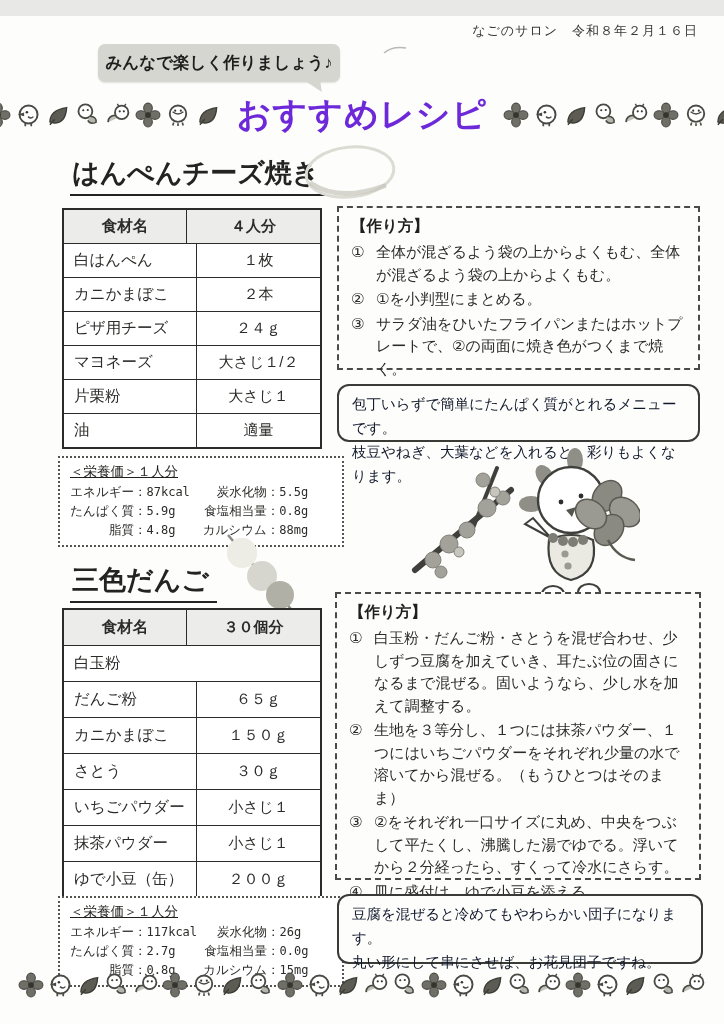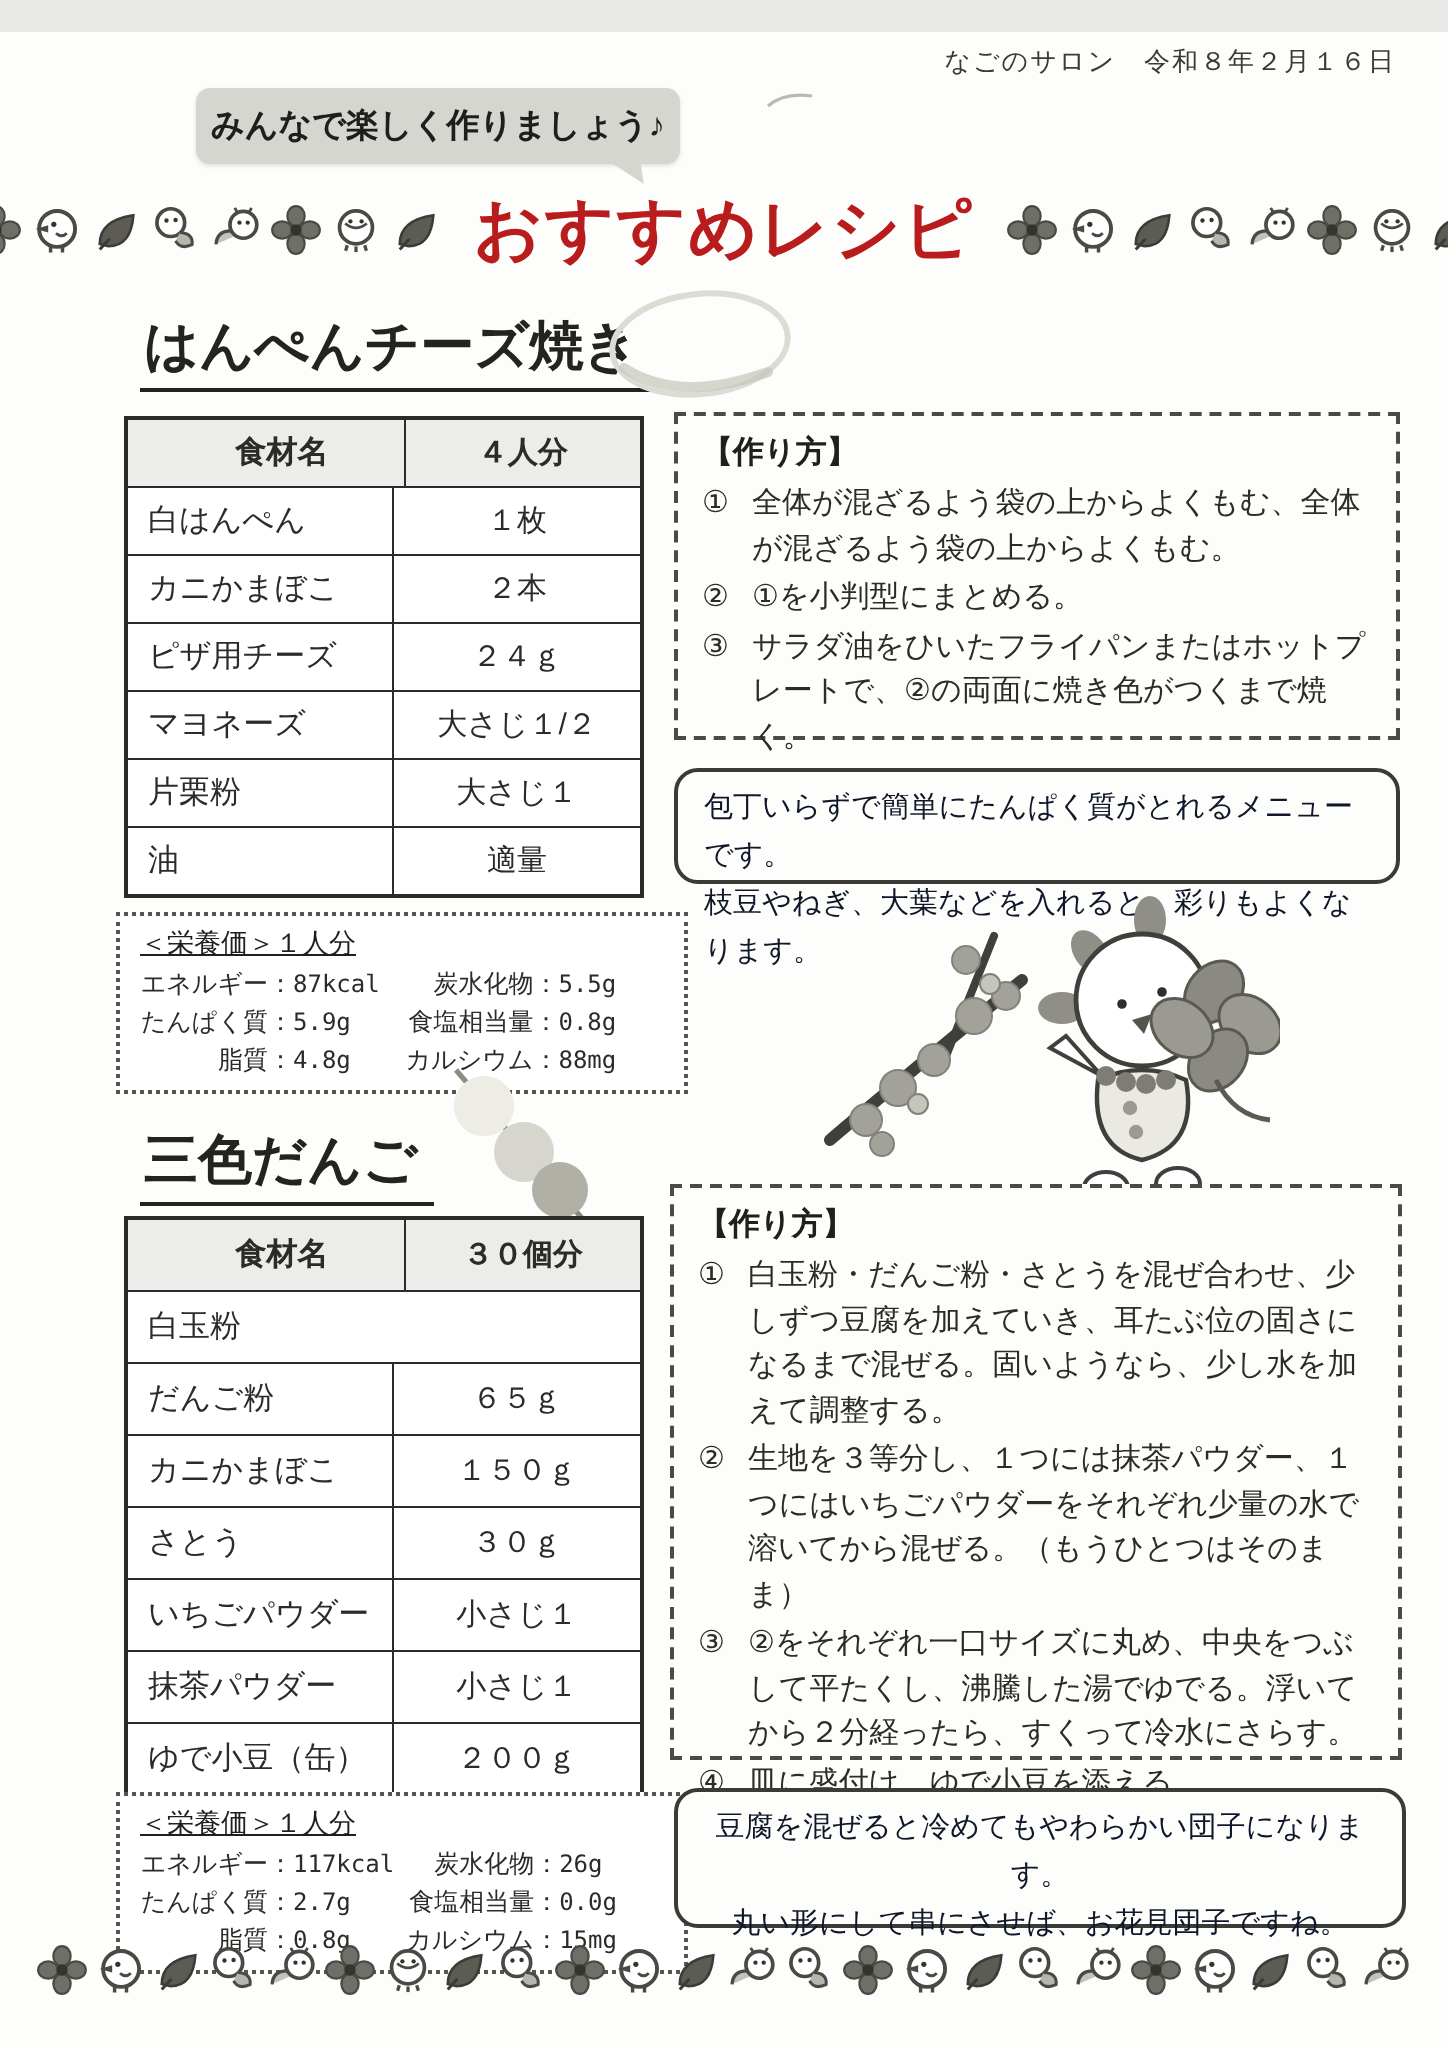--- a/index.html
+++ b/index.html
@@ -16,34 +16,34 @@
     background:#d6d6d1; border-radius:7px; display:flex; align-items:center; justify-content:center;
     font-size:16.5px; font-weight:600; color:#1e1e1c; box-shadow:0 1px 2px rgba(0,0,0,0.12);}
   .bubble-tail{position:absolute; left:208px; bottom:-11px; width:0; height:0;
     border-top:13px solid #d6d6d1; border-left:15px solid transparent; transform:rotate(-8deg);}
   .pen-squiggle{position:absolute; left:382px; top:28px; width:26px; height:12px;}
   
   .title-row{position:absolute; left:0; top:76px; width:724px; display:flex; align-items:center; justify-content:center; gap:10px;}
   .icon-strip{display:flex; align-items:center; gap:4px;}
   .deco-icon{width:26px; height:26px; display:inline-flex;}
   .deco-icon svg{width:100%; height:100%;}
-  .page-title{font-size:34px; font-weight:bold; color:#b91c1c; letter-spacing:1px; margin:0 6px; white-space:nowrap;}
+  .page-title{font-size:34px; font-weight:bold; color:#6d28d9; letter-spacing:1px; margin:0 6px; white-space:nowrap;}
   
   .recipe-title{position:absolute; font-size:27px; font-weight:bold; color:#232321;
     border-bottom:2.5px solid #232321; padding:0 8px 3px 2px; white-space:nowrap;}
   .faint-sketch{position:absolute; left:298px; top:126px; width:104px; height:64px;}
   
   .ing-table{position:absolute; width:256px; border:2px solid #2b2b29; background:#fff;}
   .ing-row{display:flex; border-top:1.5px solid #2b2b29;}
   .ing-row.header{border-top:none; background:#ececea; font-weight:600;}
   .t1 .ing-row{height:33px;}
   .t2 .ing-row{height:35px;}
   .c-name{width:122px; padding-left:10px; display:flex; align-items:center; font-size:15.5px;}
   .c-amt{flex:1; border-left:1.5px solid #2b2b29; display:flex; align-items:center; justify-content:center; font-size:15px;}
-  .ing-row.header .c-name{justify-content:center; padding-left:16px;}
+  .ing-row.header .c-name{justify-content:center; padding-left:0;}
   
   .nutrition{position:absolute; width:286px; border:2px dotted #55554f; background:#fff;
     padding:5px 10px 6px 10px; box-sizing:border-box;}
   .nut-title{font-size:13.5px; text-decoration:underline; margin-bottom:2px; color:#1f1f1d;}
   .nut-grid{display:grid; grid-template-columns:1fr 1.02fr; column-gap:6px;text-align:right;}
   .n-item{display:flex; font-size:12.5px; line-height:1.5; white-space:nowrap;}
   .n-label{width:64px;}
   .n-val{font-family:"DejaVu Sans Mono",monospace; font-size:12px;}
   
   .instructions{position:absolute; border:2px dashed #4a4a46; background:#fdfdfb;
@@ -460,21 +460,21 @@
     <div class="step">
         <span class="step-num">③</span>
         <span class="step-text">②をそれぞれ一口サイズに丸め、中央をつぶして平たくし、沸騰した湯でゆでる。浮いてから２分経ったら、すくって冷水にさらす。</span>
       </div>
     <div class="step">
         <span class="step-num">④</span>
         <span class="step-text">皿に盛付け、ゆで小豆を添える。</span>
       </div>
   </div>
 
-  <div class="tip" style="left:337px; top:878px; width:366px; height:70px;text-align:center;">
+  <div class="tip" style="left:337px; top:878px; width:366px; height:70px;">
     <div>豆腐を混ぜると冷めてもやわらかい団子になります。</div>
     <div>丸い形にして串にさせば、お花見団子ですね。</div>
   </div>
 
   <div class="bottom-border">
       <span class="deco-icon">
         <svg viewBox="0 0 24 24">
           <g fill="#6f6f67" stroke="#4a4a44" stroke-width="1">
             <ellipse cx="12" cy="5.6" rx="4" ry="4.6"></ellipse>
             <ellipse cx="12" cy="18.4" rx="4" ry="4.6"></ellipse>

